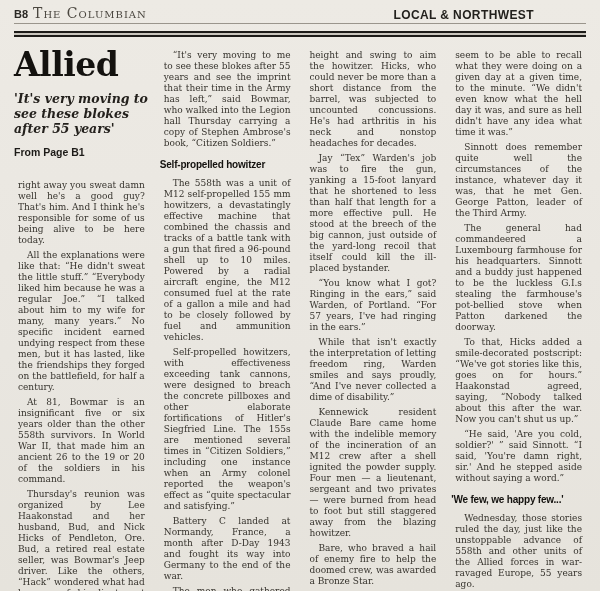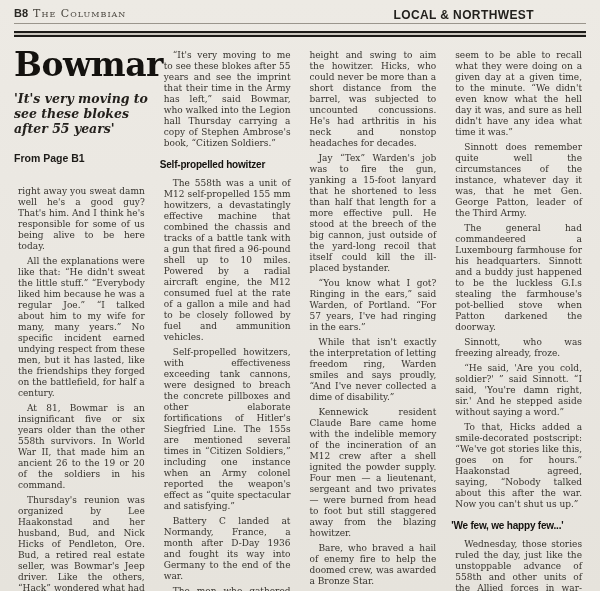--- a/index.html
+++ b/index.html
@@ -9,38 +9,38 @@
     font-family:"DejaVu Serif", serif;
     color:#33302b;
     -webkit-font-smoothing:antialiased;
   }
   .page{width:600px;height:591px;box-sizing:border-box;padding:6px 14px 0 14px;background:
     linear-gradient(180deg,#edeae4 0%,#e9e6e0 60%,#e6e3dc 100%);}
   
   .masthead{display:flex;justify-content:space-between;align-items:center;height:14px;}
   .masthead-left{display:flex;align-items:baseline;gap:5px;}
   .page-number{font-family:"Liberation Sans",sans-serif;font-weight:bold;font-size:11px;color:#2b2925;}
-  .publication{font-variant:small-caps;letter-spacing:1px;font-size:11px;color:#4a463f;}
+  .publication{font-variant:small-caps;letter-spacing:1px;font-size:14px;color:#4a463f;}
   .masthead-right{padding-right:52px;}
   .section-label{font-family:"Liberation Sans",sans-serif;font-weight:bold;font-size:12px;letter-spacing:.4px;color:#23211d;}
   .thin-rule{border-top:1px solid #9a958c;margin-top:3px;}
   .thick-rule{margin-top:7px;height:2px;border-top:2px solid #1d1b18;border-bottom:2.5px solid #1d1b18;background:#c9c5bd;}
   
   .columns{display:flex;gap:11px;margin-top:9px;}
   .col{flex:1 1 0;min-width:0;text-align:justify;font-size:9px;line-height:11px;color:#36332d;}
   .col p{margin:4px;text-indent:9px;}
   .col p.noindent{text-indent:0;}
   h1.headline{
     font-family:"DejaVu Serif",serif;font-weight:bold;
     font-size:33px;line-height:34px;margin:2px 0 9px 0;color:#14120f;
     letter-spacing:-.5px;text-align:left;
   }
   .subtitle{
     font-style:italic;font-weight:bold;font-size:12.5px;line-height:15px;
-    color:#24211d;text-align:left;margin-bottom:17px;
+    color:#24211d;text-align:left;margin-bottom:11px;
   }
   .jumpline{
     font-family:"Liberation Sans",sans-serif;font-weight:bold;font-size:10.5px;
     color:#1d1b18;text-align:left;margin-bottom:22px;
   }
   .subhead{
     font-family:"Liberation Sans",sans-serif;font-weight:bold;
     font-size:10px;line-height:14px;margin:9px 0 6px 0;color:#14120f;
     text-align:left;letter-spacing:-.2px;
   }
@@ -59,51 +59,50 @@
       <span class="section-label">LOCAL &amp; NORTHWEST</span>
     </div>
   </div>
 
   <div class="thin-rule"></div>
   <div class="thick-rule"></div>
 
   <div class="columns">
     <div class="col">
       <div class="headline-block">
-        <h1 class="headline">Bowmar</h1>
+        <h1 class="headline">Allied</h1>
         <div class="subtitle">'It's very moving to see these blokes after 55 years'</div>
         <div class="jumpline">From Page B1</div>
       </div>
     <p class="noindent">right away you sweat damn well he's a good guy? That's him. And I think he's responsible for some of us being alive to be here today.</p>
         <p>All the explanations were like that: “He didn't sweat the little stuff.” “Everybody liked him because he was a regular Joe.” “I talked about him to my wife for many, many years.” No specific incident earned undying respect from these men, but it has lasted, like the friendships they forged on the battlefield, for half a century.</p>
         <p>At 81, Bowmar is an insignificant five or six years older than the other 558th survivors. In World War II, that made him an ancient 26 to the 19 or 20 of the soldiers in his command.</p>
         <p>Thursday's reunion was organized by Lee Haakonstad and her husband, Bud, and Nick Hicks of Pendleton, Ore. Bud, a retired real estate seller, was Bowmar's Jeep driver. Like the others, “Hack” wondered what had become of his lieutenant after the war.</p>
       </div>
     <div class="col">
         <p>“It's very moving to me to see these blokes after 55 years and see the imprint that their time in the Army has left,” said Bowmar, who walked into the Legion hall Thursday carrying a copy of Stephen Ambrose's book, “Citizen Soldiers.”</p>
         <h3 class="subhead">Self-propelled howitzer</h3>
         <p>The 558th was a unit of M12 self-propelled 155 mm howitzers, a devastatingly effective machine that combined the chassis and tracks of a battle tank with a gun that fired a 96-pound shell up to 10 miles. Powered by a radial aircraft engine, the M12 consumed fuel at the rate of a gallon a mile and had to be closely followed by fuel and ammunition vehicles.</p>
         <p>Self-propelled howitzers, with effectiveness exceeding tank cannons, were designed to breach the concrete pillboxes and other elaborate fortifications of Hitler's Siegfried Line. The 155s are mentioned several times in “Citizen Soldiers,” including one instance when an Army colonel reported the weapon's effect as “quite spectacular and satisfying.”</p>
-        <p>Battery C landed at Normandy, France, a month after D-Day 1936 and fought its way into Germany to the end of the war.</p>
+        <p>Battery C landed at Normandy, France, a month after D-Day 1943 and fought its way into Germany to the end of the war.</p>
         <p>The men who gathered Thursday returned from the war without a scratch, or so it would appear. But firing the big howitzers hundreds of times took a lifelong toll on some.</p>
       </div>
     <div class="col">
         <p class="noindent">height and swing to aim the howitzer. Hicks, who could never be more than a short distance from the barrel, was subjected to uncounted concussions. He's had arthritis in his neck and nonstop headaches for decades.</p>
         <p>Jay “Tex” Warden's job was to fire the gun, yanking a 15-foot lanyard that he shortened to less than half that length for a more effective pull. He stood at the breech of the big cannon, just outside of the yard-long recoil that itself could kill the ill-placed bystander.</p>
         <p>“You know what I got? Ringing in the ears,” said Warden, of Portland. “For 57 years, I've had ringing in the ears.”</p>
         <p>While that isn't exactly the interpretation of letting freedom ring, Warden smiles and says proudly, “And I've never collected a dime of disability.”</p>
         <p>Kennewick resident Claude Bare came home with the indelible memory of the incineration of an M12 crew after a shell ignited the powder supply. Four men — a lieutenant, sergeant and two privates — were burned from head to foot but still staggered away from the blazing howitzer.</p>
         <p>Bare, who braved a hail of enemy fire to help the doomed crew, was awarded a Bronze Star.</p>
       </div>
     <div class="col">
         <p class="noindent">seem to be able to recall what they were doing on a given day at a given time, to the minute. “We didn't even know what the hell day it was, and sure as hell didn't have any idea what time it was.”</p>
         <p>Sinnott does remember quite well the circumstances of the instance, whatever day it was, that he met Gen. George Patton, leader of the Third Army.</p>
         <p>The general had commandeered a Luxembourg farmhouse for his headquarters. Sinnott and a buddy just happened to be the luckless G.I.s stealing the farmhouse's pot-bellied stove when Patton darkened the doorway.</p>
-        <p>Sinnott, who was freezing already, froze.</p>
+        <p>To that, Hicks added a smile-decorated postscript: “We've got stories like this, goes on for hours.” Haakonstad agreed, saying, “Nobody talked about this after the war. Now you can't shut us up.”</p>
         <p>“He said, 'Are you cold, soldier?' ” said Sinnott. “I said, 'You're damn right, sir.' And he stepped aside without saying a word.”</p>
-        <p>To that, Hicks added a smile-decorated postscript: “We've got stories like this, goes on for hours.” Haakonstad agreed, saying, “Nobody talked about this after the war. Now you can't shut us up.”</p>
         <h3 class="subhead">'We few, we happy few...'</h3>
         <p>Wednesday, those stories ruled the day, just like the unstoppable advance of 558th and other units of the Allied forces in war-ravaged Europe, 55 years ago.</p>
         <p>Lt. Bowmar, guest of honor, a literate and articulate leader of men, quoted Shakespeare's “Henry V” facing the battle of Agincourt: “We few, we happy few, we band of brothers; For he today that sheds his blood with me shall be my brother.”</p>
       </div>
   </div>
 
 </div>
 
 </body></html>

